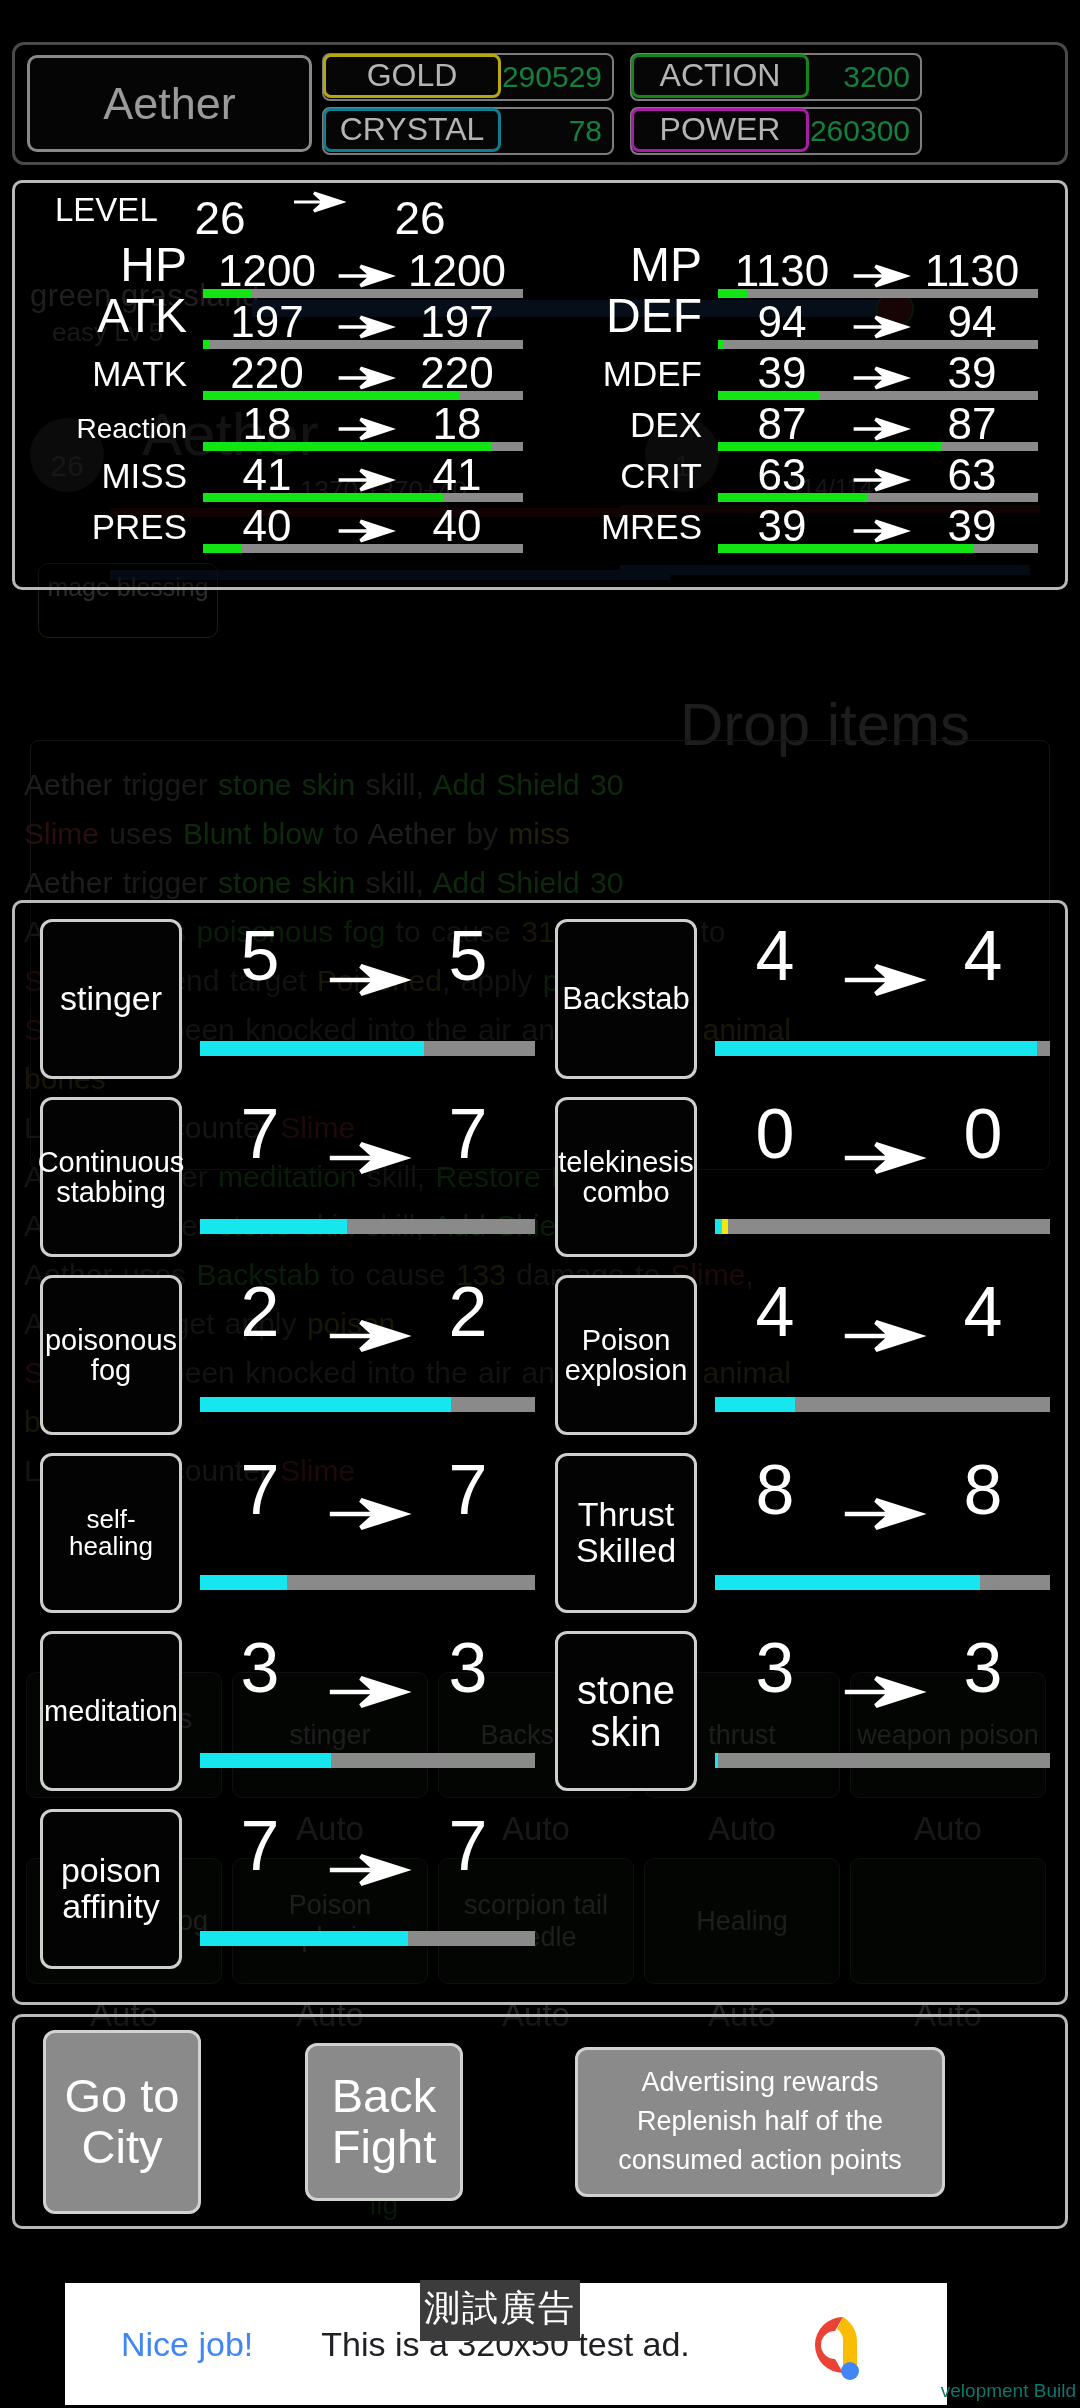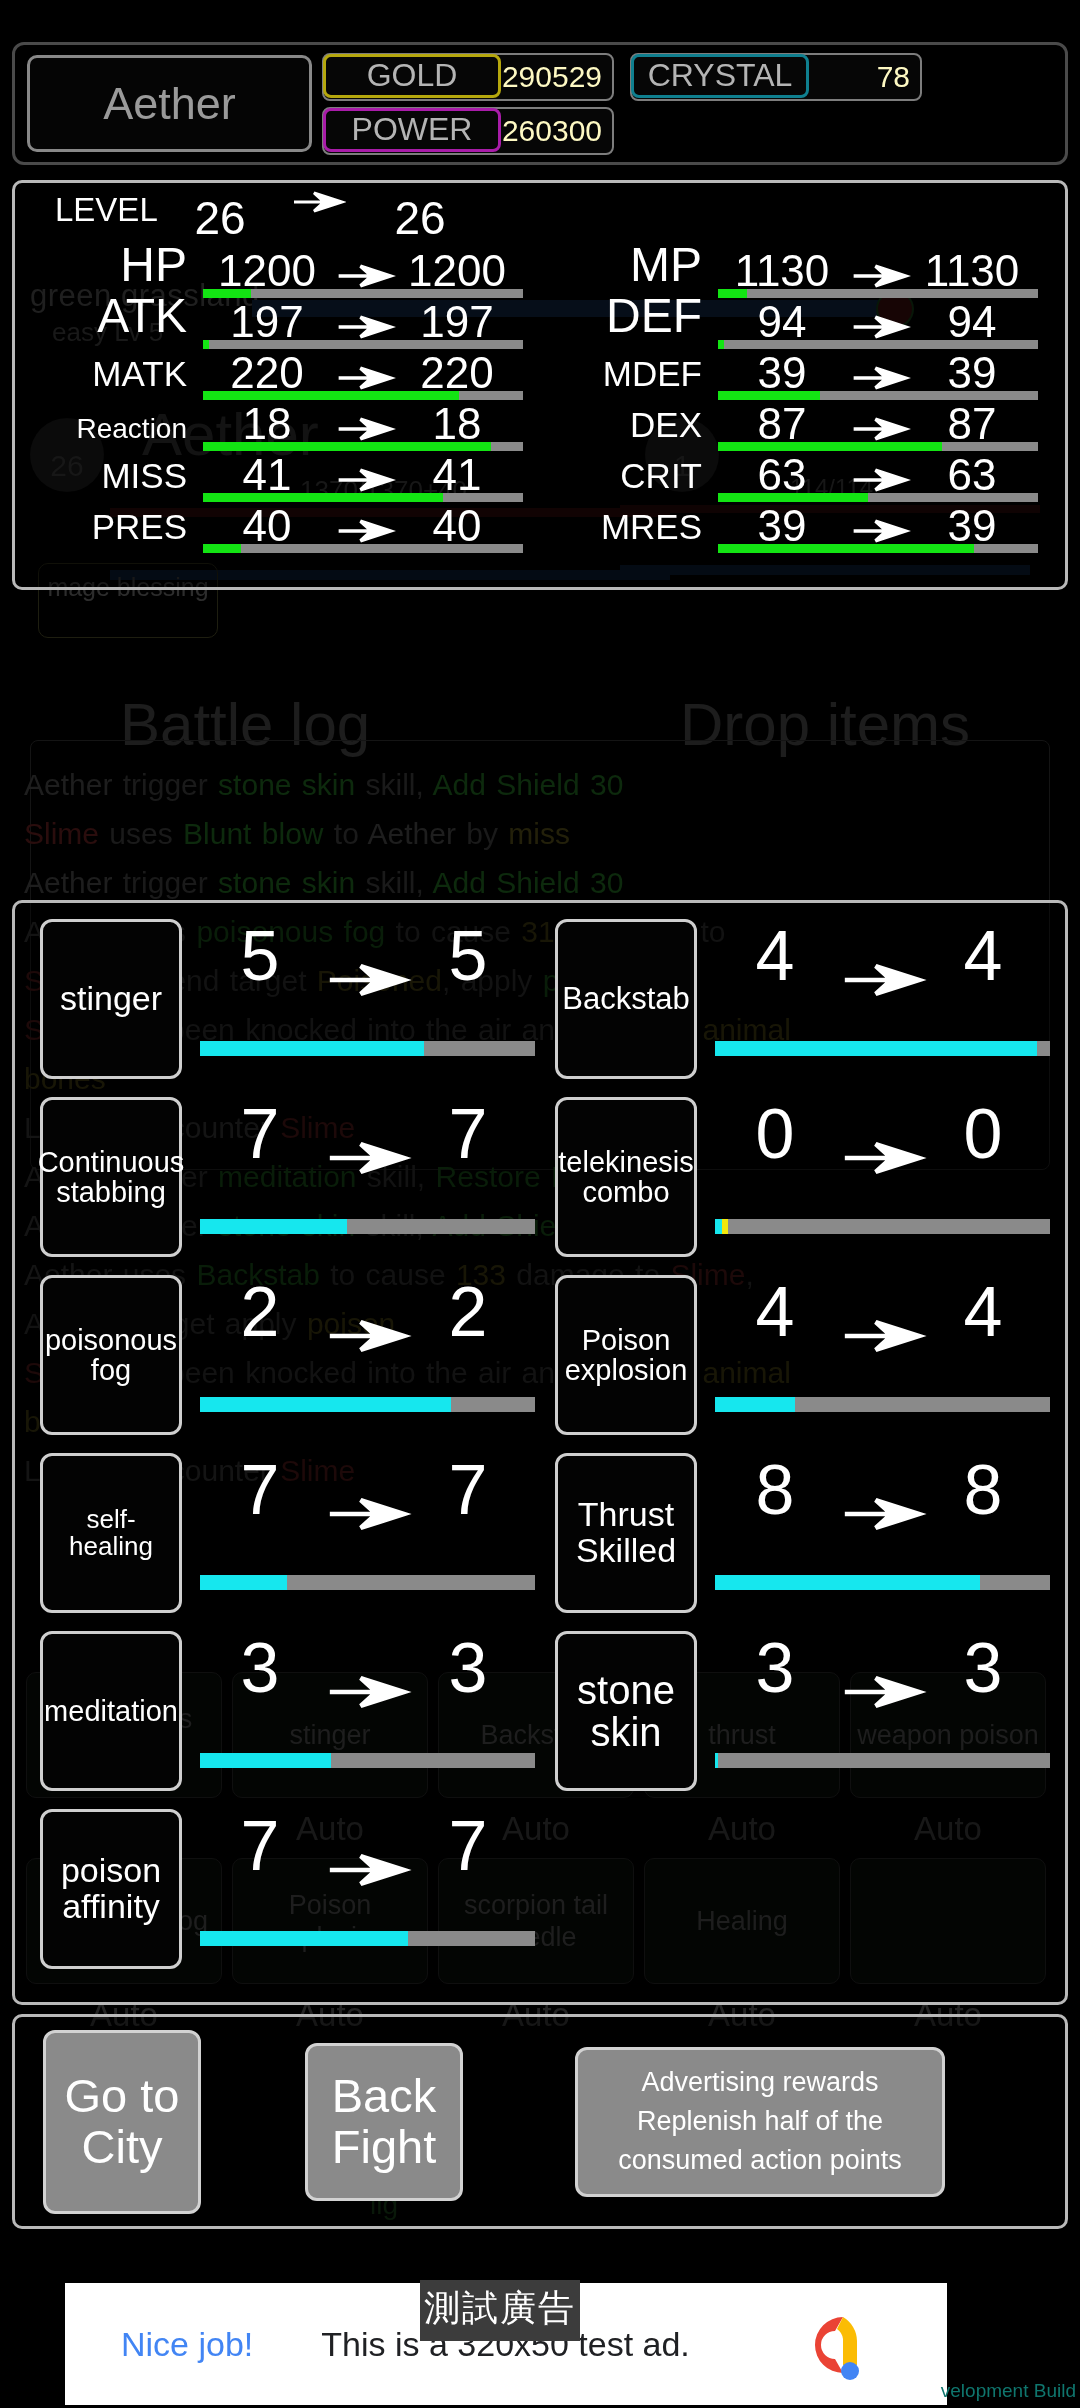--- a/index.html
+++ b/index.html
@@ -145,21 +145,21 @@
   .res-label {
     border: 3px solid; border-radius: 8px;
     display: flex; align-items: center; justify-content: center;
     font-size: 32px; color: #b4b4b4;
     width: 178px; height: 100%;
     margin: -1px 0 -1px -1px;
     background: #060606;
   }
   .res-val {
     flex: 1; display: flex; align-items: center; justify-content: flex-end;
-    padding-right: 10px; font-size: 30px; color: #fef9c3;
+    padding-right: 10px; font-size: 30px; color: #15803d;
   }
 
   
   .stats-panel {
     position: absolute; left: 12px; top: 180px;
     width: 1056px; height: 410px;
     border: 3px solid #b9b9b9; border-radius: 10px;
     background: rgba(0,0,0,.45);
     z-index: 5;
   }
@@ -298,21 +298,20 @@
     <div class="bg-hero-name">Aether</div>
     <div class="bg-hero-hp">1370/1370+40</div>
     <div class="bg-hero-mp">114/114</div>
     <div class="bg-circle-l">26</div>
     <div class="bg-circle-r">1</div>
     <div class="bg-red-line"></div>
     <div class="bg-red-line2"></div>
     <div class="bg-blue-line"></div>
     <div class="bg-blue-line2"></div>
     <div class="bg-buff-box">mage blessing</div>
-    <div class="bg-section-a">Battle log</div>
     <div class="bg-section-b">Drop items</div>
     <div class="bg-logbox"></div>
     <div class="bg-log">
       <div><span class="w">Aether</span> trigger <span class="g">stone skin</span> skill, <span class="g">Add Shield 30</span></div>
       <div><span class="r">Slime</span> uses <span class="g">Blunt blow</span> to <span class="w">Aether</span> by <span class="y">miss</span></div>
       <div><span class="w">Aether</span> trigger <span class="g">stone skin</span> skill, <span class="g">Add Shield 30</span></div>
       <div><span class="w">Aether</span> uses <span class="g">poisonous fog</span> to cause <span class="y">313</span> damage to</div>
       <div><span class="r">Slime</span>, Append target <span class="y">Poisoned</span>, apply <span class="g">poison</span></div>
       <div><span class="r">Slime</span> has been knocked into the air and dropped <span class="y">animal</span></div>
       <div><span class="y">bones</span></div>
@@ -362,20 +361,24 @@
   <div class="header">
     <div class="name-box">
       <span>Aether</span>
     </div>
     <div class="res-grid">
       <div class="res">
         <div class="res-label" style="border-color:#b5a70d">GOLD</div>
         <div class="res-val">290529</div>
       </div>
       <div class="res">
+        <div class="res-label" style="border-color:#13851b">ACTION</div>
+        <div class="res-val">3200</div>
+      </div>
+      <div class="res">
         <div class="res-label" style="border-color:#0f7f8f">CRYSTAL</div>
         <div class="res-val">78</div>
       </div>
       <div class="res">
         <div class="res-label" style="border-color:#a81ca8">POWER</div>
         <div class="res-val">260300</div>
       </div>
     </div>
   </div>
 

